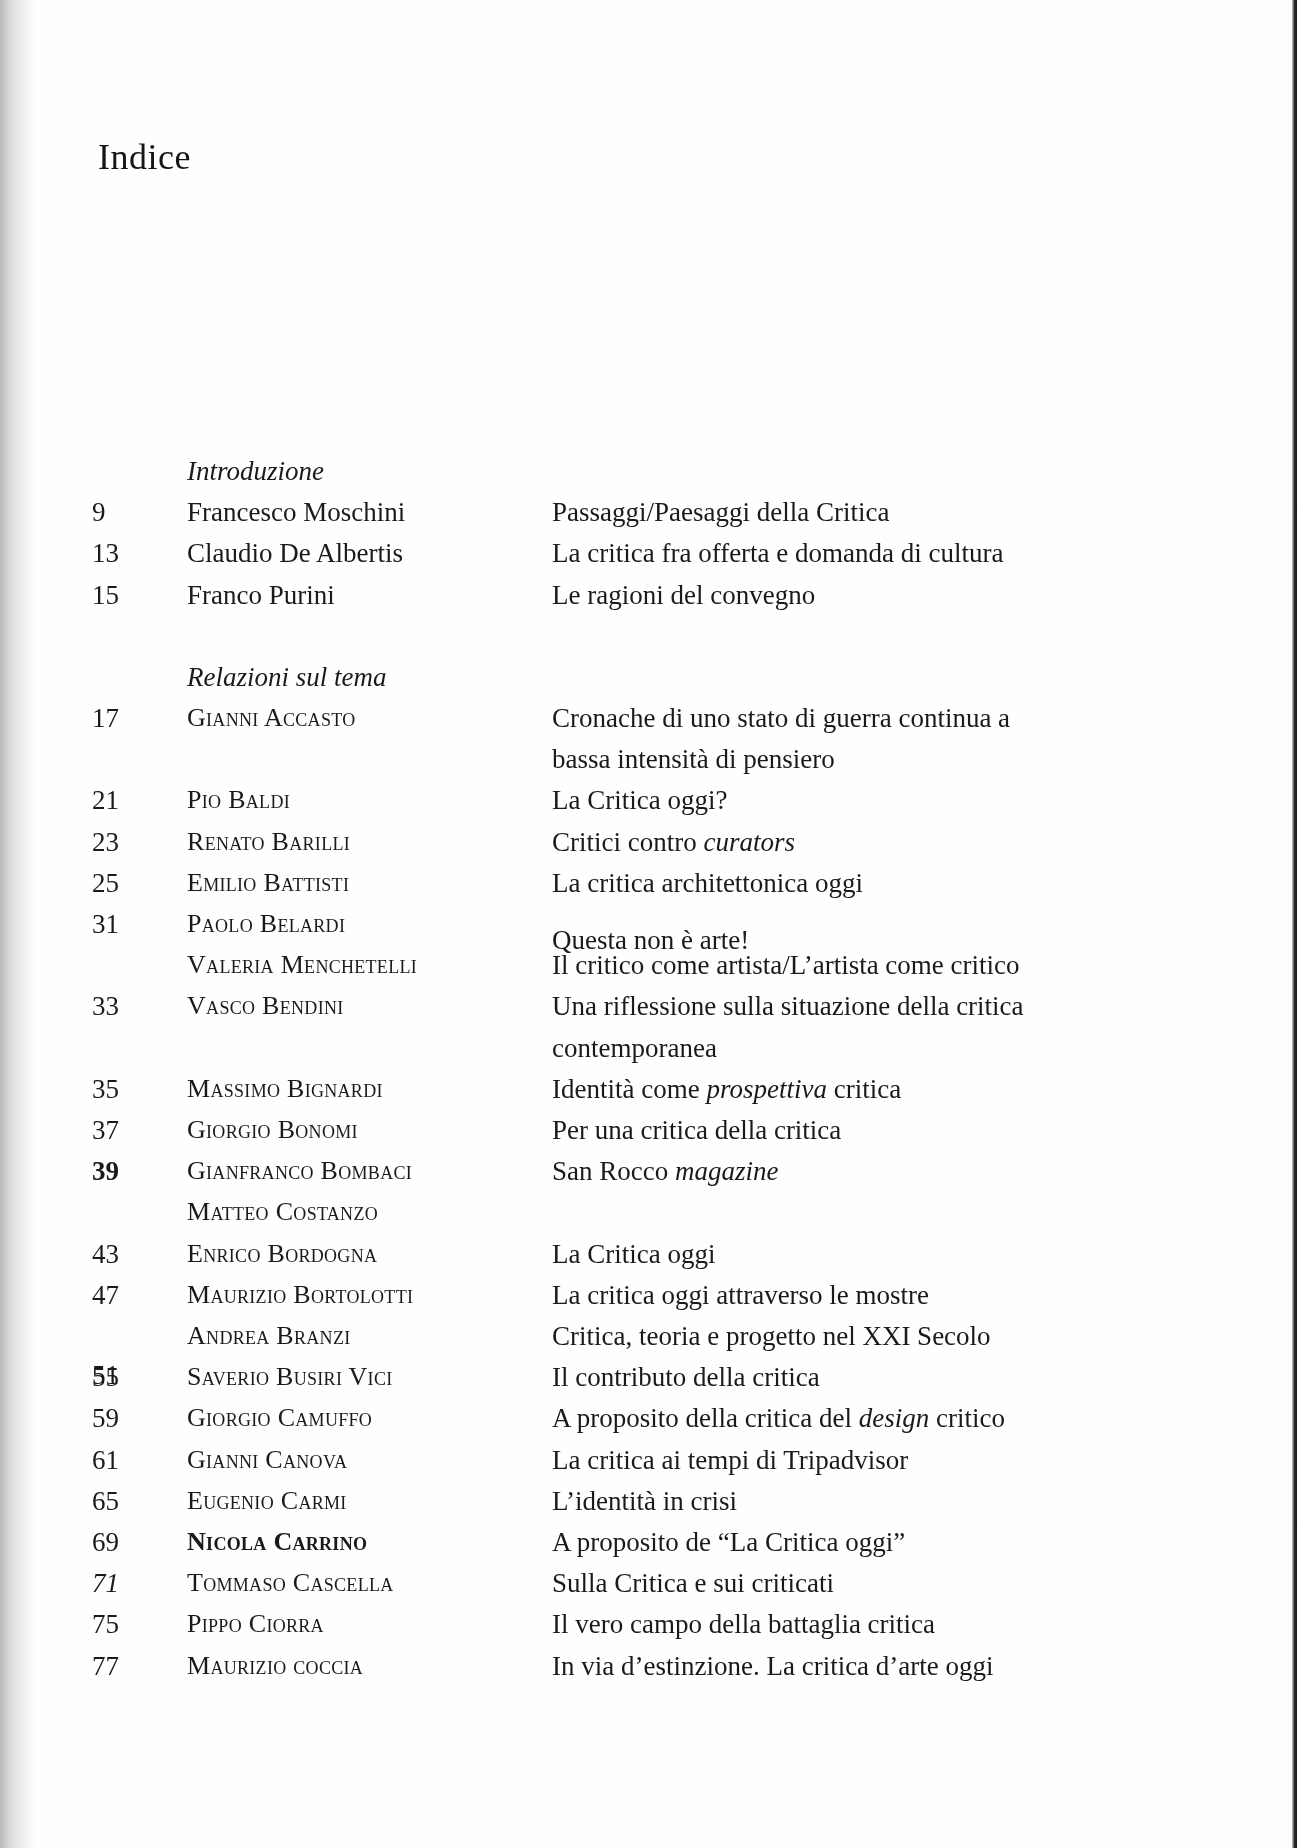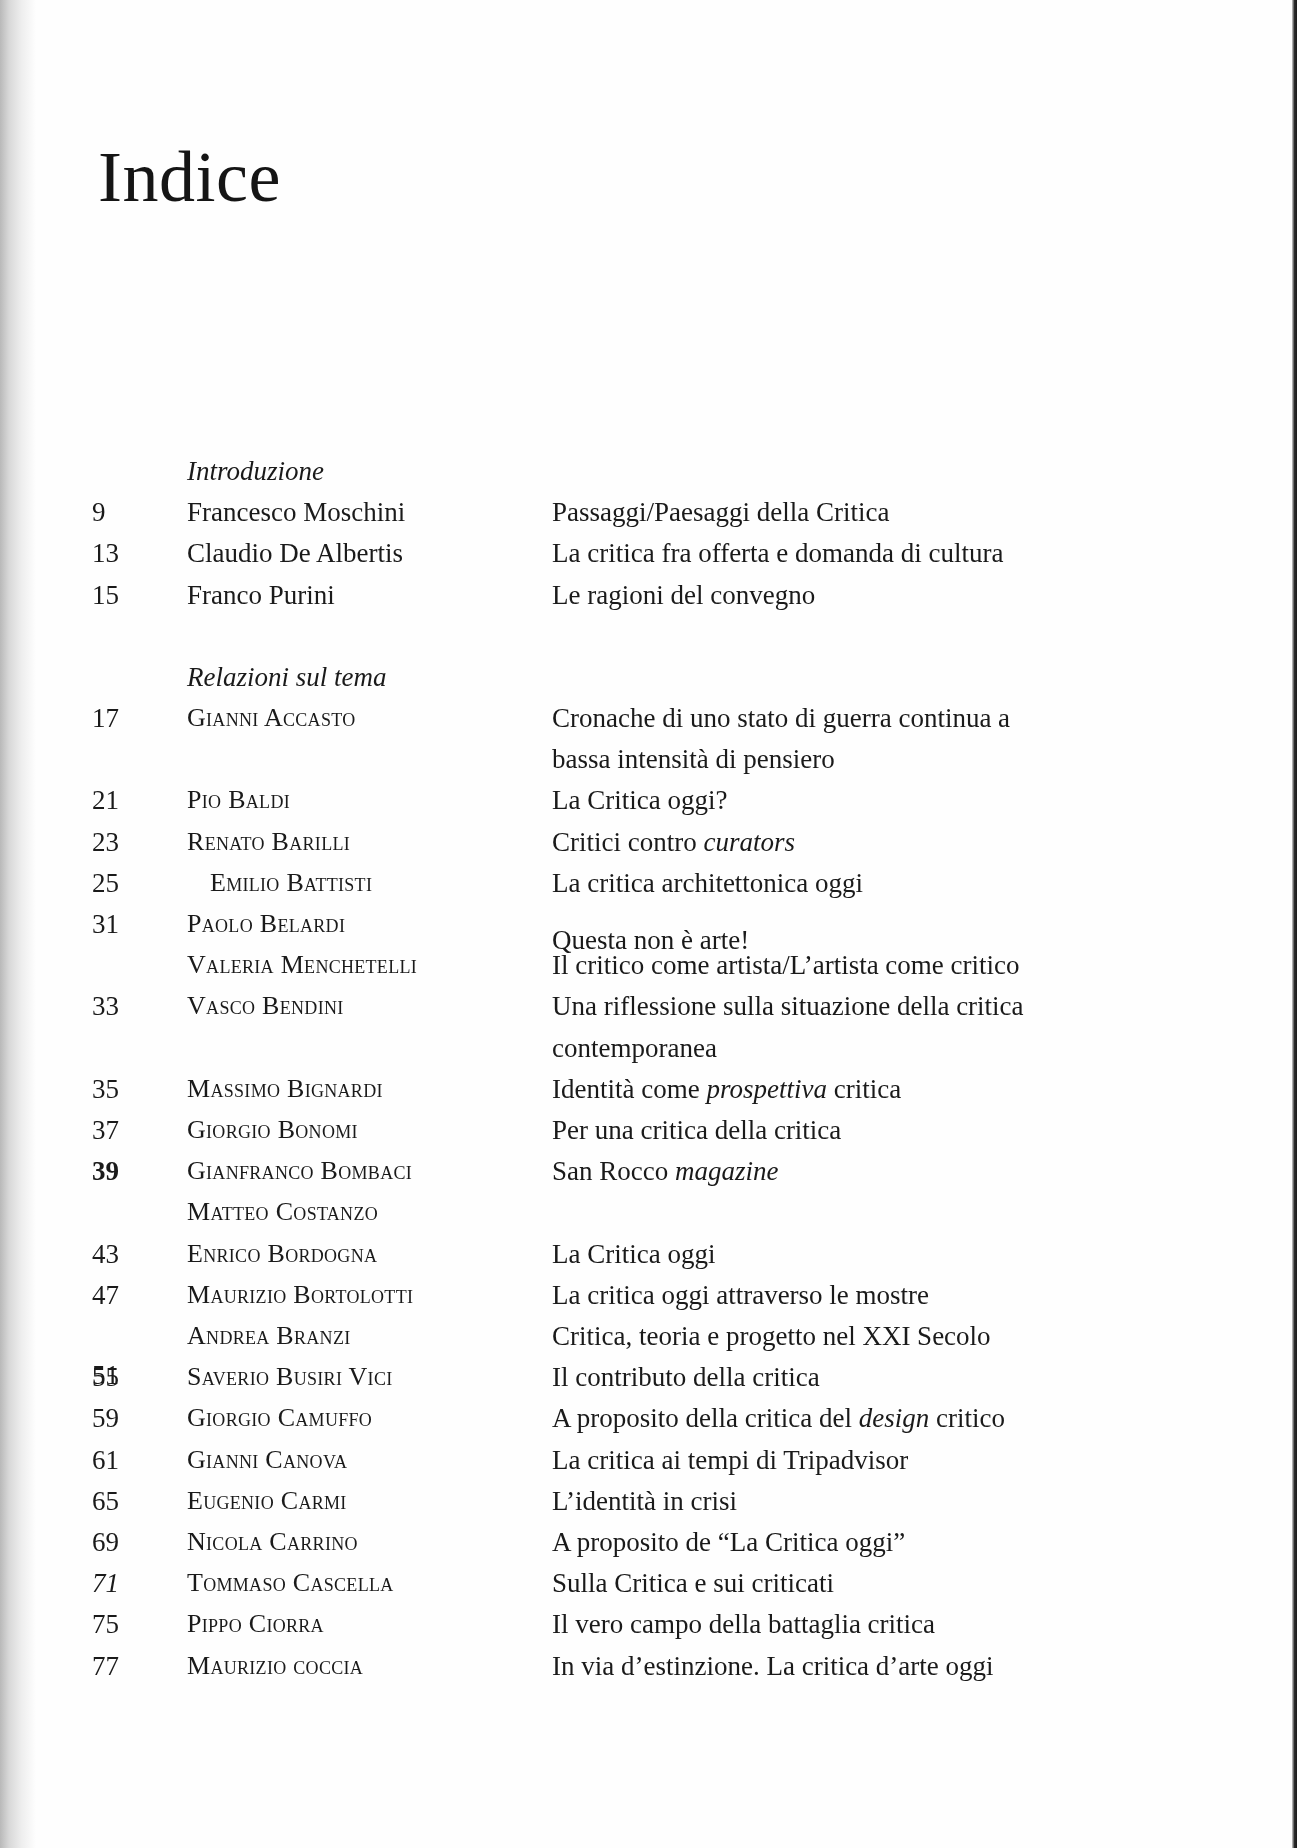--- a/index.html
+++ b/index.html
@@ -13,21 +13,21 @@
     position:absolute; left:0; top:0; width:36px; height:1848px;
     background:linear-gradient(to right,#b9b9b9 0%,#d8d8d8 25%,#eeeeee 60%,rgba(254,254,254,0) 100%);
   }
   .right-edge {
     position:absolute; right:0; top:0; width:5px; height:1848px;
     background:linear-gradient(to right,#cfcfcf 0%,#2b2b2b 50%,#1a1a1a 100%);
   }
   .page-title {
     position:absolute; left:98px; top:136px;
     font-family:"Liberation Serif","DejaVu Serif",serif;
-    font-size:72px; font-weight:normal; letter-spacing:0.5px; color:#151515;
+    font-size:36px; font-weight:normal; letter-spacing:0.5px; color:#151515;
     margin:0;
   }
   .toc { position:absolute; left:0; top:456px; width:1297px; }
   .section-heading {
     position:absolute; left:187px;
     font-family:"Liberation Serif","DejaVu Serif",serif;
     font-style:italic; font-size:27px; color:#1a1a1a; white-space:nowrap;
   }
   .entry { position:absolute; left:0; width:1297px; }
   .pg {
@@ -85,21 +85,21 @@
       <span class="author sc" style="top: 0px;">Pio Baldi</span>
       <span class="title-line" style="top: 0px;"><span>La Critica oggi?</span></span>
     </div>
     <div class="entry" style="top: 370.6px;">
       <span class="pg" style="top: 0px;">23</span>
       <span class="author sc" style="top: 0px;">Renato Barilli</span>
       <span class="title-line" style="top: 0px;"><span>Critici contro </span><i>curators</i></span>
     </div>
     <div class="entry" style="top: 411.8px;">
       <span class="pg" style="top: 0px;">25</span>
-      <span class="author sc" style="top: 0px; margin-left: 23px;">Emilio Battisti</span>
+      <span class="author sc" style="top: 0px;">Emilio Battisti</span>
       <span class="title-line" style="top: 0px;"><span>La critica architettonica oggi</span></span>
     </div>
     <div class="entry" style="top: 453px;">
       <span class="pg" style="top: 0px;">31</span>
       <span class="author sc" style="top: 0px;">Paolo Belardi</span>
       <span class="author sc" style="top: 41.2px;">Valeria Menchetelli</span>
       <span class="title-line" style="top: 16px;"><span>Questa non è arte!</span></span>
       <span class="title-line" style="top: 41.2px;"><span>Il critico come artista/L’artista come critico</span></span>
     </div>
     <div class="entry" style="top: 535.4px;">
@@ -154,21 +154,21 @@
       <span class="author sc" style="top: 0px;">Gianni Canova</span>
       <span class="title-line" style="top: 0px;"><span>La critica ai tempi di Tripadvisor</span></span>
     </div>
     <div class="entry" style="top: 1029.8px;">
       <span class="pg" style="top: 0px;">65</span>
       <span class="author sc" style="top: 0px;">Eugenio Carmi</span>
       <span class="title-line" style="top: 0px;"><span>L’identità in crisi</span></span>
     </div>
     <div class="entry" style="top: 1071px;">
       <span class="pg" style="top: 0px;">69</span>
-      <span class="author sc" style="top: 0px;">Nicola Carrino</span>
+      <span class="author sc" style="top: 0px; font-weight: bold;">Nicola Carrino</span>
       <span class="title-line" style="top: 0px;"><span>A proposito de “La Critica oggi”</span></span>
     </div>
     <div class="entry" style="top: 1112.2px;">
       <span class="pg" style="top: 0px; font-style: italic;">71</span>
       <span class="author sc" style="top: 0px;">Tommaso Cascella</span>
       <span class="title-line" style="top: 0px;"><span>Sulla Critica e sui criticati</span></span>
     </div>
     <div class="entry" style="top: 1153.4px;">
       <span class="pg" style="top: 0px;">75</span>
       <span class="author sc" style="top: 0px;">Pippo Ciorra</span>

